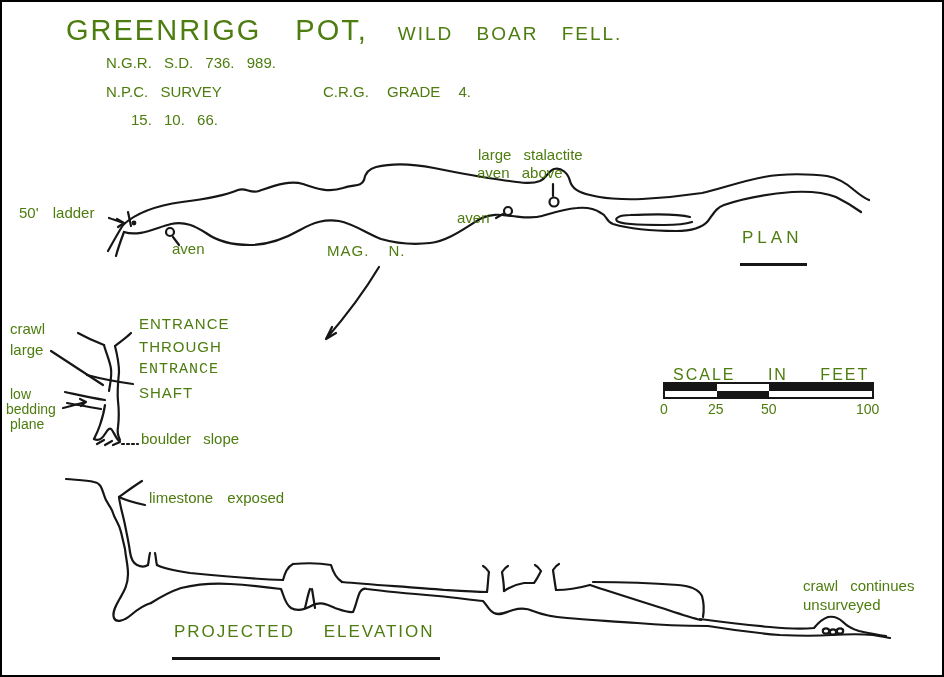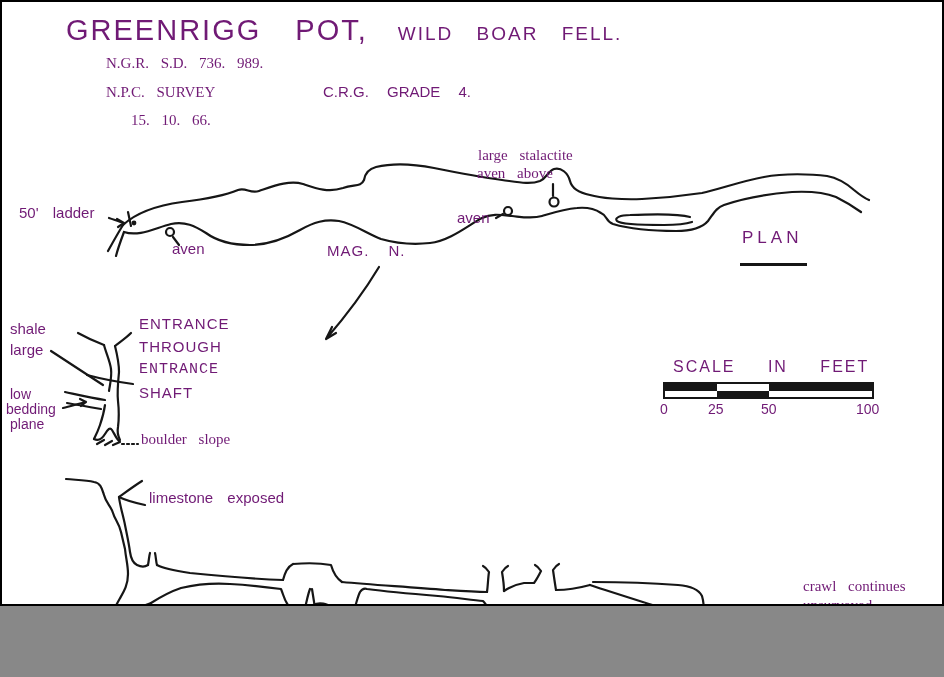--- a/index.html
+++ b/index.html
@@ -1,39 +1,39 @@
 <!DOCTYPE html>
 <html><head>
 <meta charset="utf-8">
 <style>
   html,body{margin:0;padding:0;background:#888;}
   .sheet{
     position:relative;
-    width:944px;height:606px;
+    width:944px;height:677px;
     background:#fff;
     border:2px solid #000;
     box-sizing:border-box;
     overflow:hidden;
     font-family:"Liberation Sans","DejaVu Sans",sans-serif;
-    color:#701a75;
+    color:#4d7c0f;
   }
   .art{position:absolute;left:0;top:0;width:940px;height:673px;}
   .lbl{position:absolute;white-space:nowrap;line-height:1.1;}
   .f14{font-size:14px;}
   .f15{font-size:15px;}
   .f16{font-size:15px;}
-  .ws8{word-spacing:8px;font-family:Liberation Serif, serif;}
+  .ws8{word-spacing:8px;}
   .ws10{word-spacing:10px;}
   .ws14{word-spacing:14px;}
   .title-row{position:absolute;left:64px;top:12px;display:flex;align-items:baseline;gap:30px;}
   .title-main{font-size:29px;letter-spacing:2px;word-spacing:24px;}
   .title-rest{font-size:19px;letter-spacing:2px;word-spacing:16px;}
   .view-label{font-size:17px;letter-spacing:4px;border-bottom:3px solid #161616;padding:0 5px 15px 2px;}
   .sec-line{letter-spacing:1px;}
-  .scale-title{font-size:16px;letter-spacing:2px;word-spacing:26px;}
+  .scale-title{font-size:16px;letter-spacing:2px;word-spacing:26px;margin-top:8px;}
   .scalebar{
     position:absolute;left:661px;top:380px;width:211px;height:17px;
     border:2px solid #161616;box-sizing:border-box;
     display:grid;grid-template-columns:52px 52px 103px;grid-template-rows:1fr 1fr;
   }
   .sb-ink{background:#161616;}
   .sb-paper{background:#fff;}
   .tick{position:absolute;font-size:14px;top:399px;}
 </style>
 </head>
@@ -110,21 +110,21 @@
   <div class="lbl f15 ws8" style="left:476px;top:145px;">large stalactite</div>
   <div class="lbl f15 ws8" style="left:475px;top:163px;">aven above</div>
   <div class="lbl f15" style="left:455px;top:208px;">aven</div>
   <div class="lbl f16 ws14" style="left:325px;top:241px;letter-spacing:1px;">MAG. N.</div>
   <div class="lbl view-label" style="left:738px;top:227px;">PLAN</div>
 
   <div class="lbl f16 sec-line" style="left:137px;top:314px;">ENTRANCE</div>
   <div class="lbl f16 sec-line" style="left:137px;top:337px;">THROUGH</div>
   <div class="lbl f16 sec-line" style="left:137px;top:360px;font-family:Liberation Mono, monospace;">ENTRANCE</div>
   <div class="lbl f16 sec-line" style="left:137px;top:383px;">SHAFT</div>
-  <div class="lbl f15" style="left:8px;top:319px;">shale</div>
+  <div class="lbl f15" style="left:8px;top:319px;">crawl</div>
   <div class="lbl f15" style="left:8px;top:340px;">large</div>
   <div class="lbl f14" style="left:8px;top:385px;">low</div>
   <div class="lbl f14" style="left:4px;top:400px;">bedding</div>
   <div class="lbl f14" style="left:8px;top:415px;">plane</div>
   <div class="lbl f15 ws8" style="left:139px;top:429px;">boulder slope</div>
 
   <div class="lbl scale-title" style="left:671px;top:356px;">SCALE IN FEET</div>
   <div class="scalebar">
     <div class="sb-ink"></div>
     <div class="sb-paper"></div>
@@ -134,14 +134,15 @@
     <div class="sb-paper"></div>
   </div>
   <div class="tick" style="left:658px;">0</div>
   <div class="tick" style="left:706px;">25</div>
   <div class="tick" style="left:759px;">50</div>
   <div class="tick" style="left:854px;">100</div>
 
   <div class="lbl f15 ws10" style="left:147px;top:488px;">limestone exposed</div>
   <div class="lbl f15 ws8" style="left:801px;top:576px;">crawl continues</div>
   <div class="lbl f15 ws8" style="left:801px;top:595px;">unsurveyed</div>
+  <div class="lbl view-label" style="left:170px;top:621px;letter-spacing:2px;word-spacing:22px;">PROJECTED ELEVATION</div>
 
 </div>
 
 </body></html>

